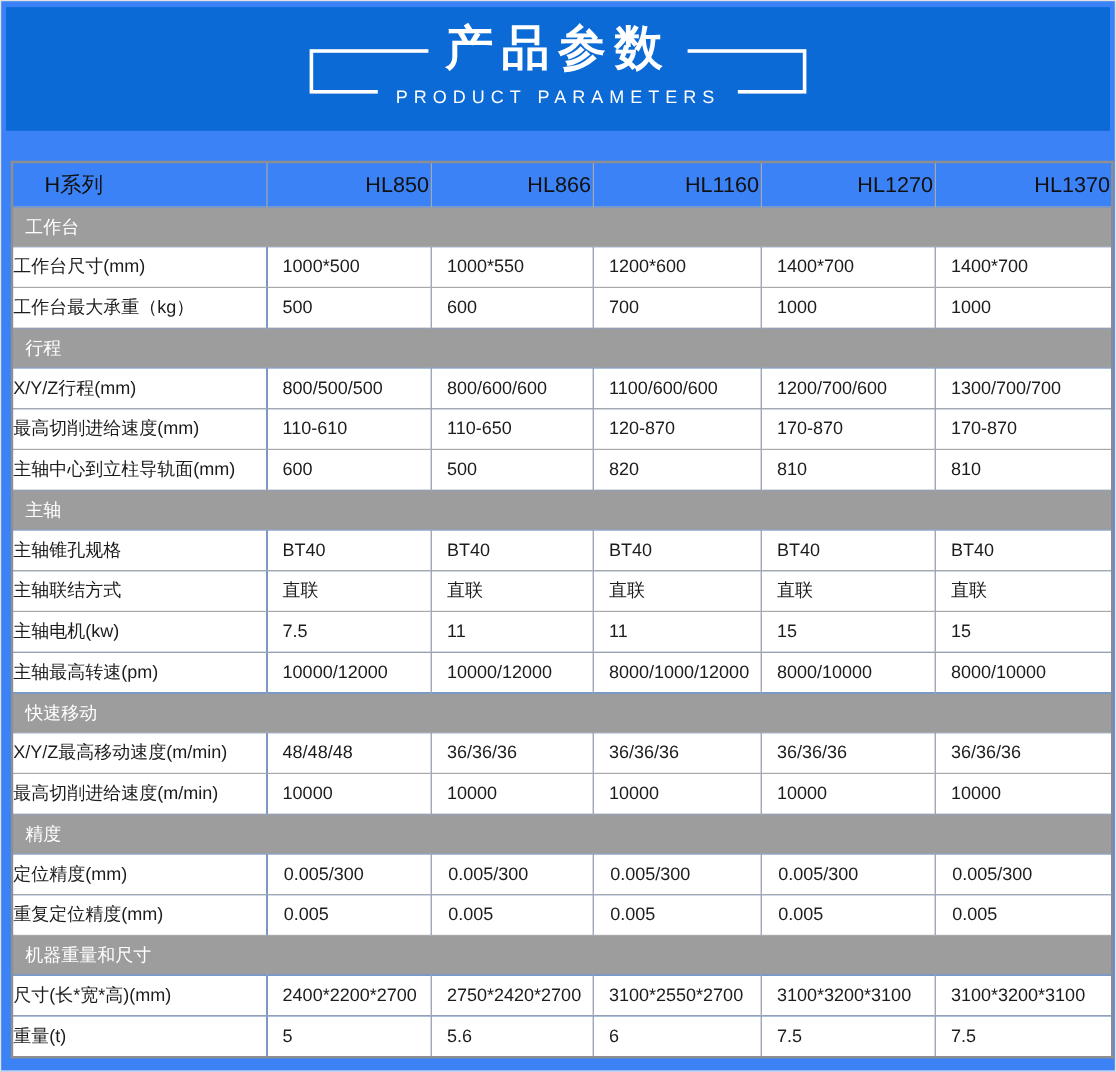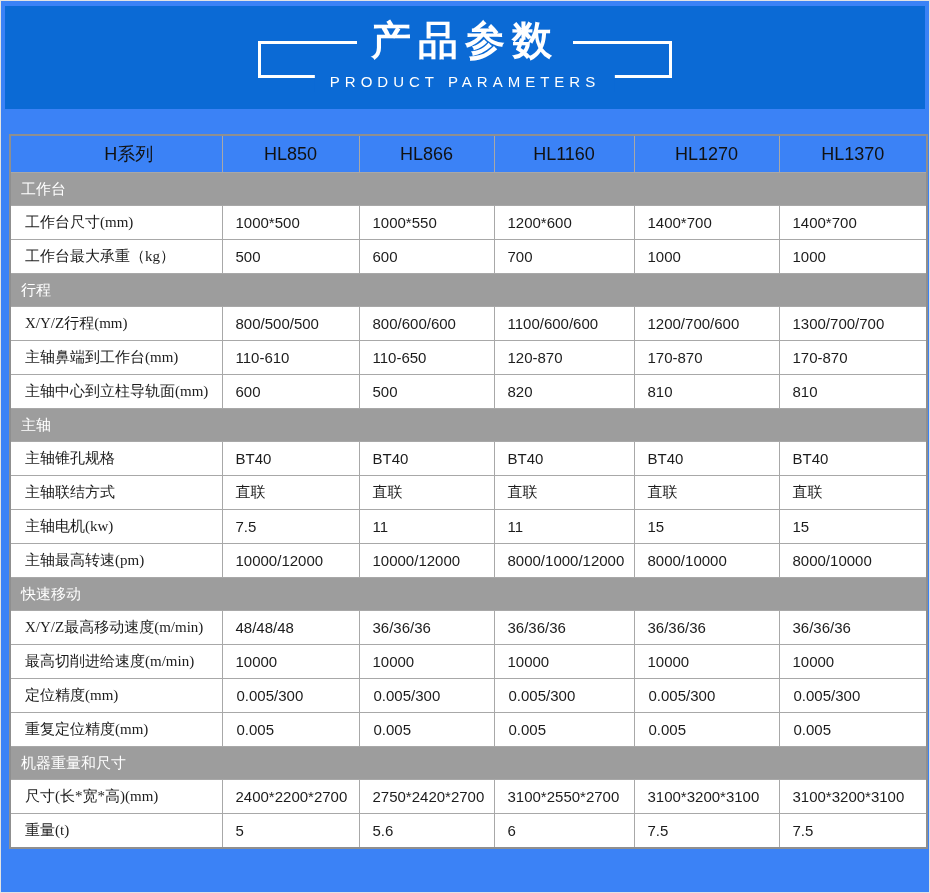--- a/index.html
+++ b/index.html
@@ -14,25 +14,25 @@
     background:#0b6ad5;padding:0 14px;font-size:40px;line-height:46px;font-weight:bold;
     color:#ffffff;letter-spacing:7px;white-space:nowrap;z-index:2;}
   .banner-subtitle{position:absolute;left:50%;top:66px;transform:translateX(-50%);
     background:#0b6ad5;padding:0 15px;font-size:15px;line-height:20px;color:#ffffff;
     letter-spacing:5px;white-space:nowrap;z-index:2;text-align:right;}
 
   
   table.params{border-collapse:collapse;table-layout:fixed;width:917px;margin:25px 0 0 8px;
     border:2px solid #8f8f8f;font-size:15px;}
   table.params td{border:1px solid #a8a8a8;overflow:hidden;white-space:nowrap;}
-  thead td{height:34px;text-align:center;font-size:18px;color:#111;}
-  thead td.first{text-align:center;padding-left:26px;}
+  thead td{height:34px;text-align:right;font-size:18px;color:#111;}
+  thead td.first{text-align:left;padding-left:26px;}
   tr.section-row td{background:#9d9d9d;color:#ffffff;height:30px;padding-left:10px;font-size:15px;margin-top:32px;}
   tr.data-row td{height:31px;background:#ffffff;}
-  td.label{padding-left:14px;font-family:Liberation Serif, serif;}
+  td.label{padding-left:0;}
   td.value{padding-left:13px;}
   tr.indent td.value{padding-left:14px;}
 </style>
 </head>
 <body>
 
 <div class="page">
 
   <div class="banner">
     <div class="title-frame"></div>
@@ -84,21 +84,21 @@
         </tr>
         <tr class="data-row">
           <td class="label">X/Y/Z行程(mm)</td>
           <td class="value">800/500/500</td>
           <td class="value">800/600/600</td>
           <td class="value">1100/600/600</td>
           <td class="value">1200/700/600</td>
           <td class="value">1300/700/700</td>
         </tr>
         <tr class="data-row">
-          <td class="label">主轴鼻端到工作台(mm)</td>
+          <td class="label">最高切削进给速度(mm)</td>
           <td class="value">110-610</td>
           <td class="value">110-650</td>
           <td class="value">120-870</td>
           <td class="value">170-870</td>
           <td class="value">170-870</td>
         </tr>
         <tr class="data-row">
           <td class="label">主轴中心到立柱导轨面(mm)</td>
           <td class="value">600</td>
           <td class="value">500</td>
@@ -153,20 +153,23 @@
           <td class="value">36/36/36</td>
         </tr>
         <tr class="data-row">
           <td class="label">最高切削进给速度(m/min)</td>
           <td class="value">10000</td>
           <td class="value">10000</td>
           <td class="value">10000</td>
           <td class="value">10000</td>
           <td class="value">10000</td>
         </tr>
+        <tr class="section-row">
+          <td class="" colspan="6">精度</td>
+        </tr>
         <tr class="data-row indent">
           <td class="label">定位精度(mm)</td>
           <td class="value">0.005/300</td>
           <td class="value">0.005/300</td>
           <td class="value">0.005/300</td>
           <td class="value">0.005/300</td>
           <td class="value">0.005/300</td>
         </tr>
         <tr class="data-row indent">
           <td class="label">重复定位精度(mm)</td>

